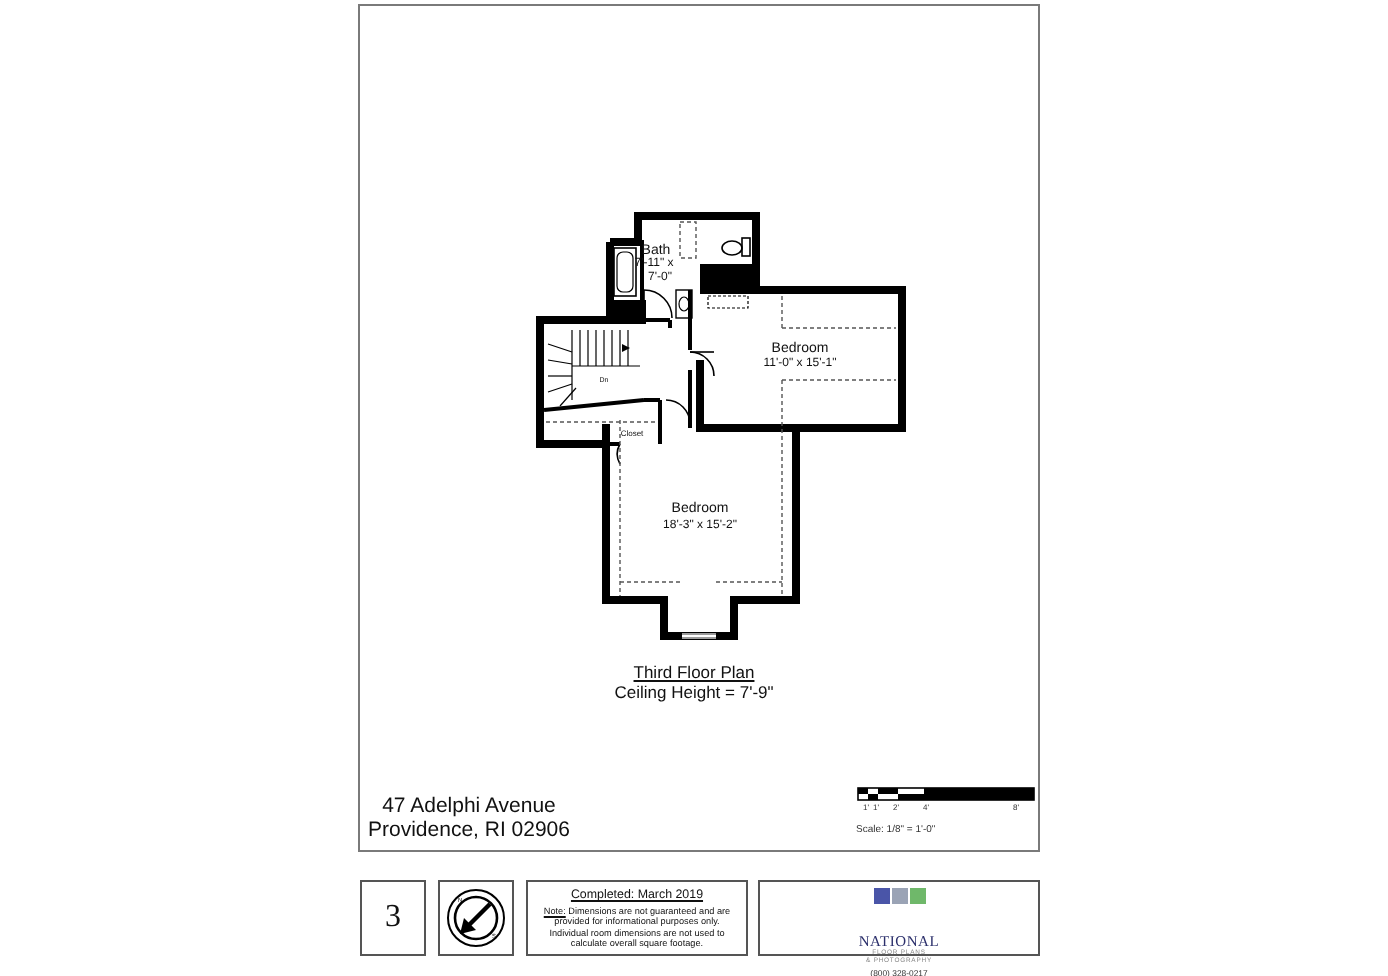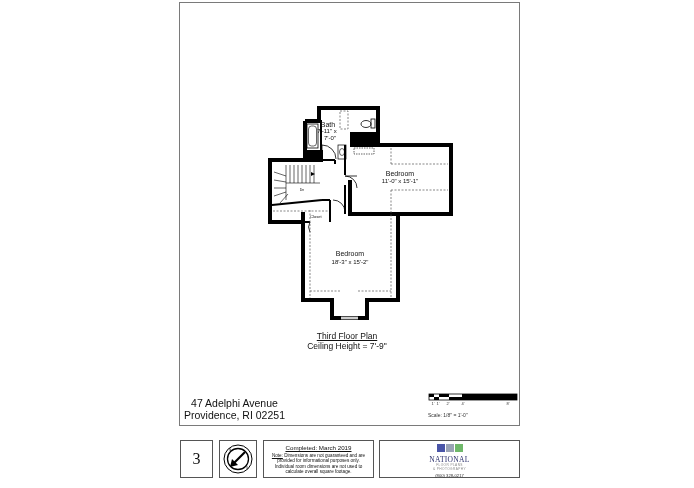--- a/index.html
+++ b/index.html
@@ -16,21 +16,21 @@
     .box { position: absolute; top: 440px; height: 38px; border: 1px solid #555; box-sizing: border-box; background: #fff; }
     .box-page { left: 180px; width: 33px; font-family: "Liberation Serif", serif; font-size: 16px; display: flex; align-items: center; justify-content: center; }
     .box-compass { left: 219px; width: 38px; display: flex; align-items: center; justify-content: center; }
     .box-note { left: 263px; width: 111px; text-align: center; padding-top: 3px; }
     .box-note .completed { font-size: 6.2px; text-decoration: underline; display: block; margin-bottom: 2px; }
     .box-note .note { font-size: 4.6px; line-height: 5.4px; display: block; padding: 0 3px; }
     .box-note .note u { text-decoration: underline; }
     .box-logo { left: 379px; width: 141px; text-align: center; }
     .logo-squares { display: flex; justify-content: center; gap: 1px; margin-top: 3px; }
     .logo-squares span { display: inline-block; width: 8px; height: 8px; }
-    .logo-name { font-family: "Liberation Serif", serif; font-size: 7.5px; letter-spacing: 0.3px; color: #2b2f6b; margin-top: 4px; line-height: 8px; }
+    .logo-name { font-family: "Liberation Serif", serif; font-size: 7.5px; letter-spacing: 0.3px; color: #2b2f6b; margin-top: 15px; line-height: 8px; }
     .logo-sub { font-size: 3.2px; color: #888; line-height: 3.8px; letter-spacing: 0.4px; }
     .logo-phone { font-size: 4.2px; color: #333; margin-top: 1px; }
   </style>
 </head>
 <body>
 
 <div class="sheet"></div>
 
 <svg class="plan" width="694" height="330" viewBox="0 0 694 330" xmlns="http://www.w3.org/2000/svg">
 
@@ -128,21 +128,21 @@
   </g>
 </svg>
 
 <div class="plan-title">
   <span class="t1">Third Floor Plan</span>
   <span class="t2">Ceiling Height = 7'-9"</span>
 </div>
 
 <div class="address">
   <span>47 Adelphi Avenue</span>
-  <span>Providence, RI 02251</span>
+  <span>Providence, RI 02906</span>
 </div>
 
 <svg class="scale" viewBox="0 0 90 28" xmlns="http://www.w3.org/2000/svg">
   <rect x="1" y="1" width="88" height="6" fill="#fff" stroke="#000" stroke-width="0.8"></rect>
   <rect x="1" y="1" width="5" height="3" fill="#000"></rect>
   <rect x="6" y="4" width="5" height="3" fill="#000"></rect>
   <rect x="11" y="1" width="10" height="3" fill="#000"></rect>
   <rect x="21" y="4" width="13" height="3" fill="#000"></rect>
   <rect x="34" y="1" width="25" height="3" fill="#000"></rect>
   <rect x="34" y="4" width="25" height="3" fill="#000"></rect>

